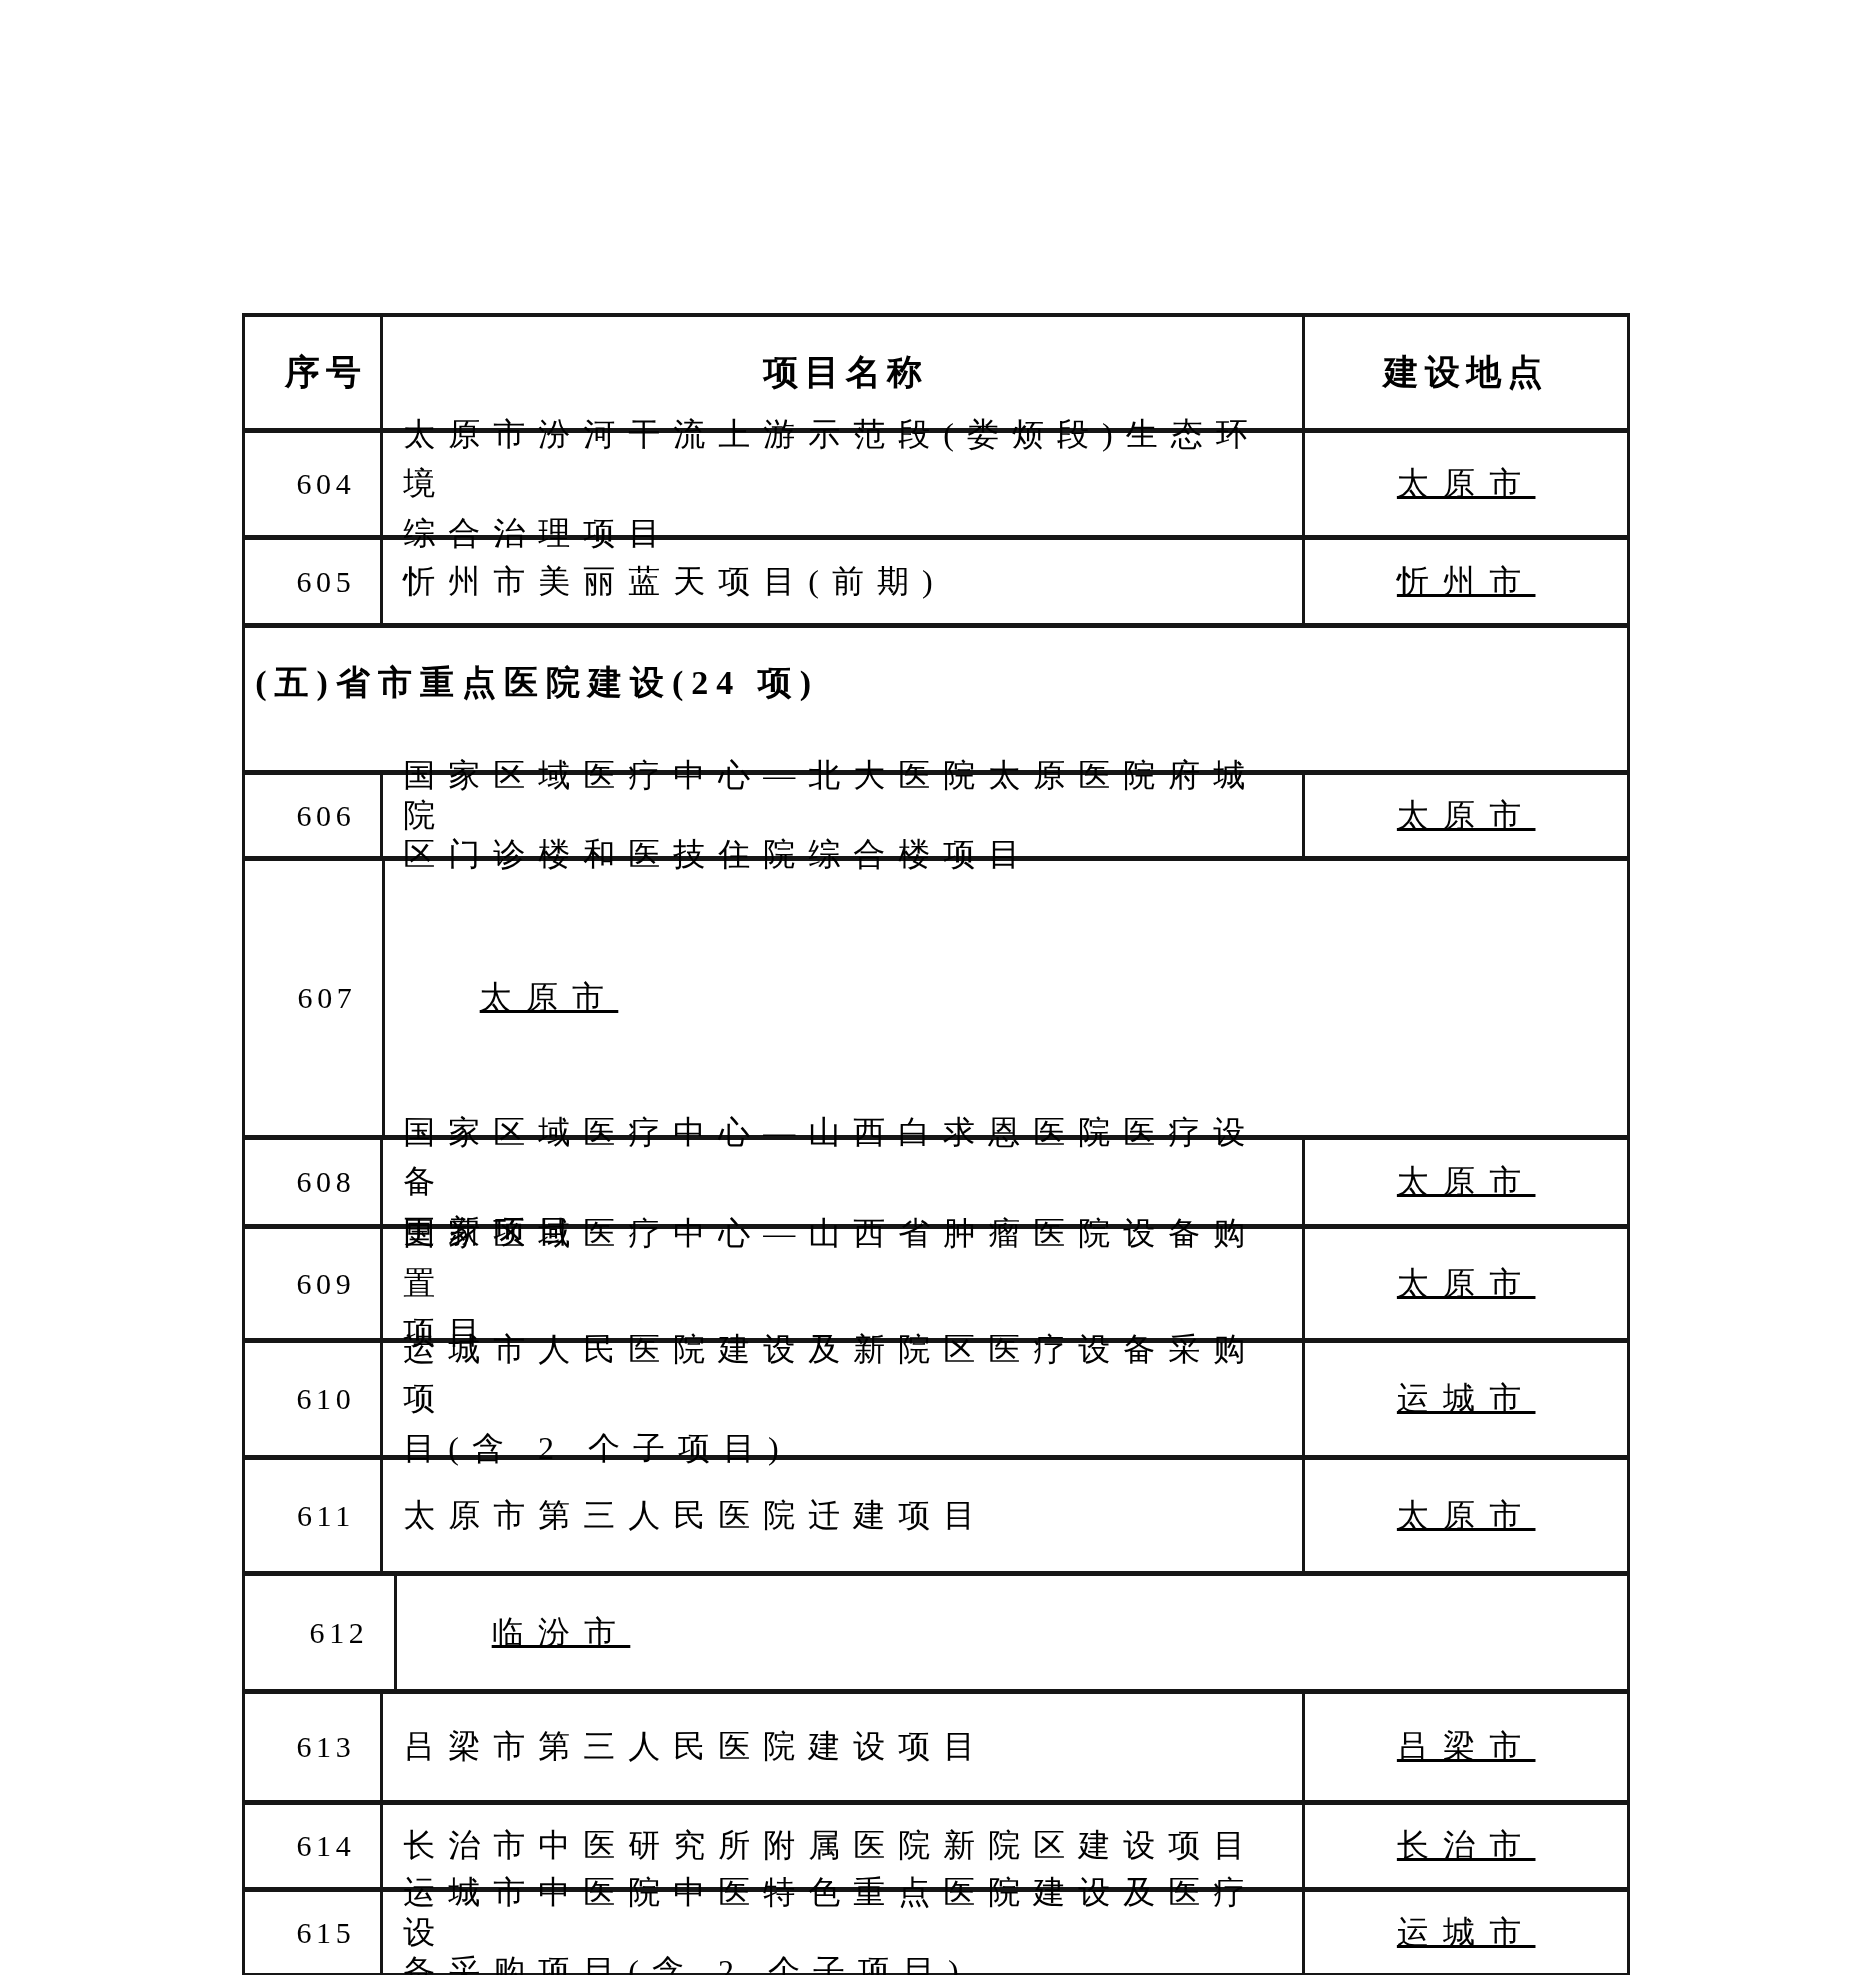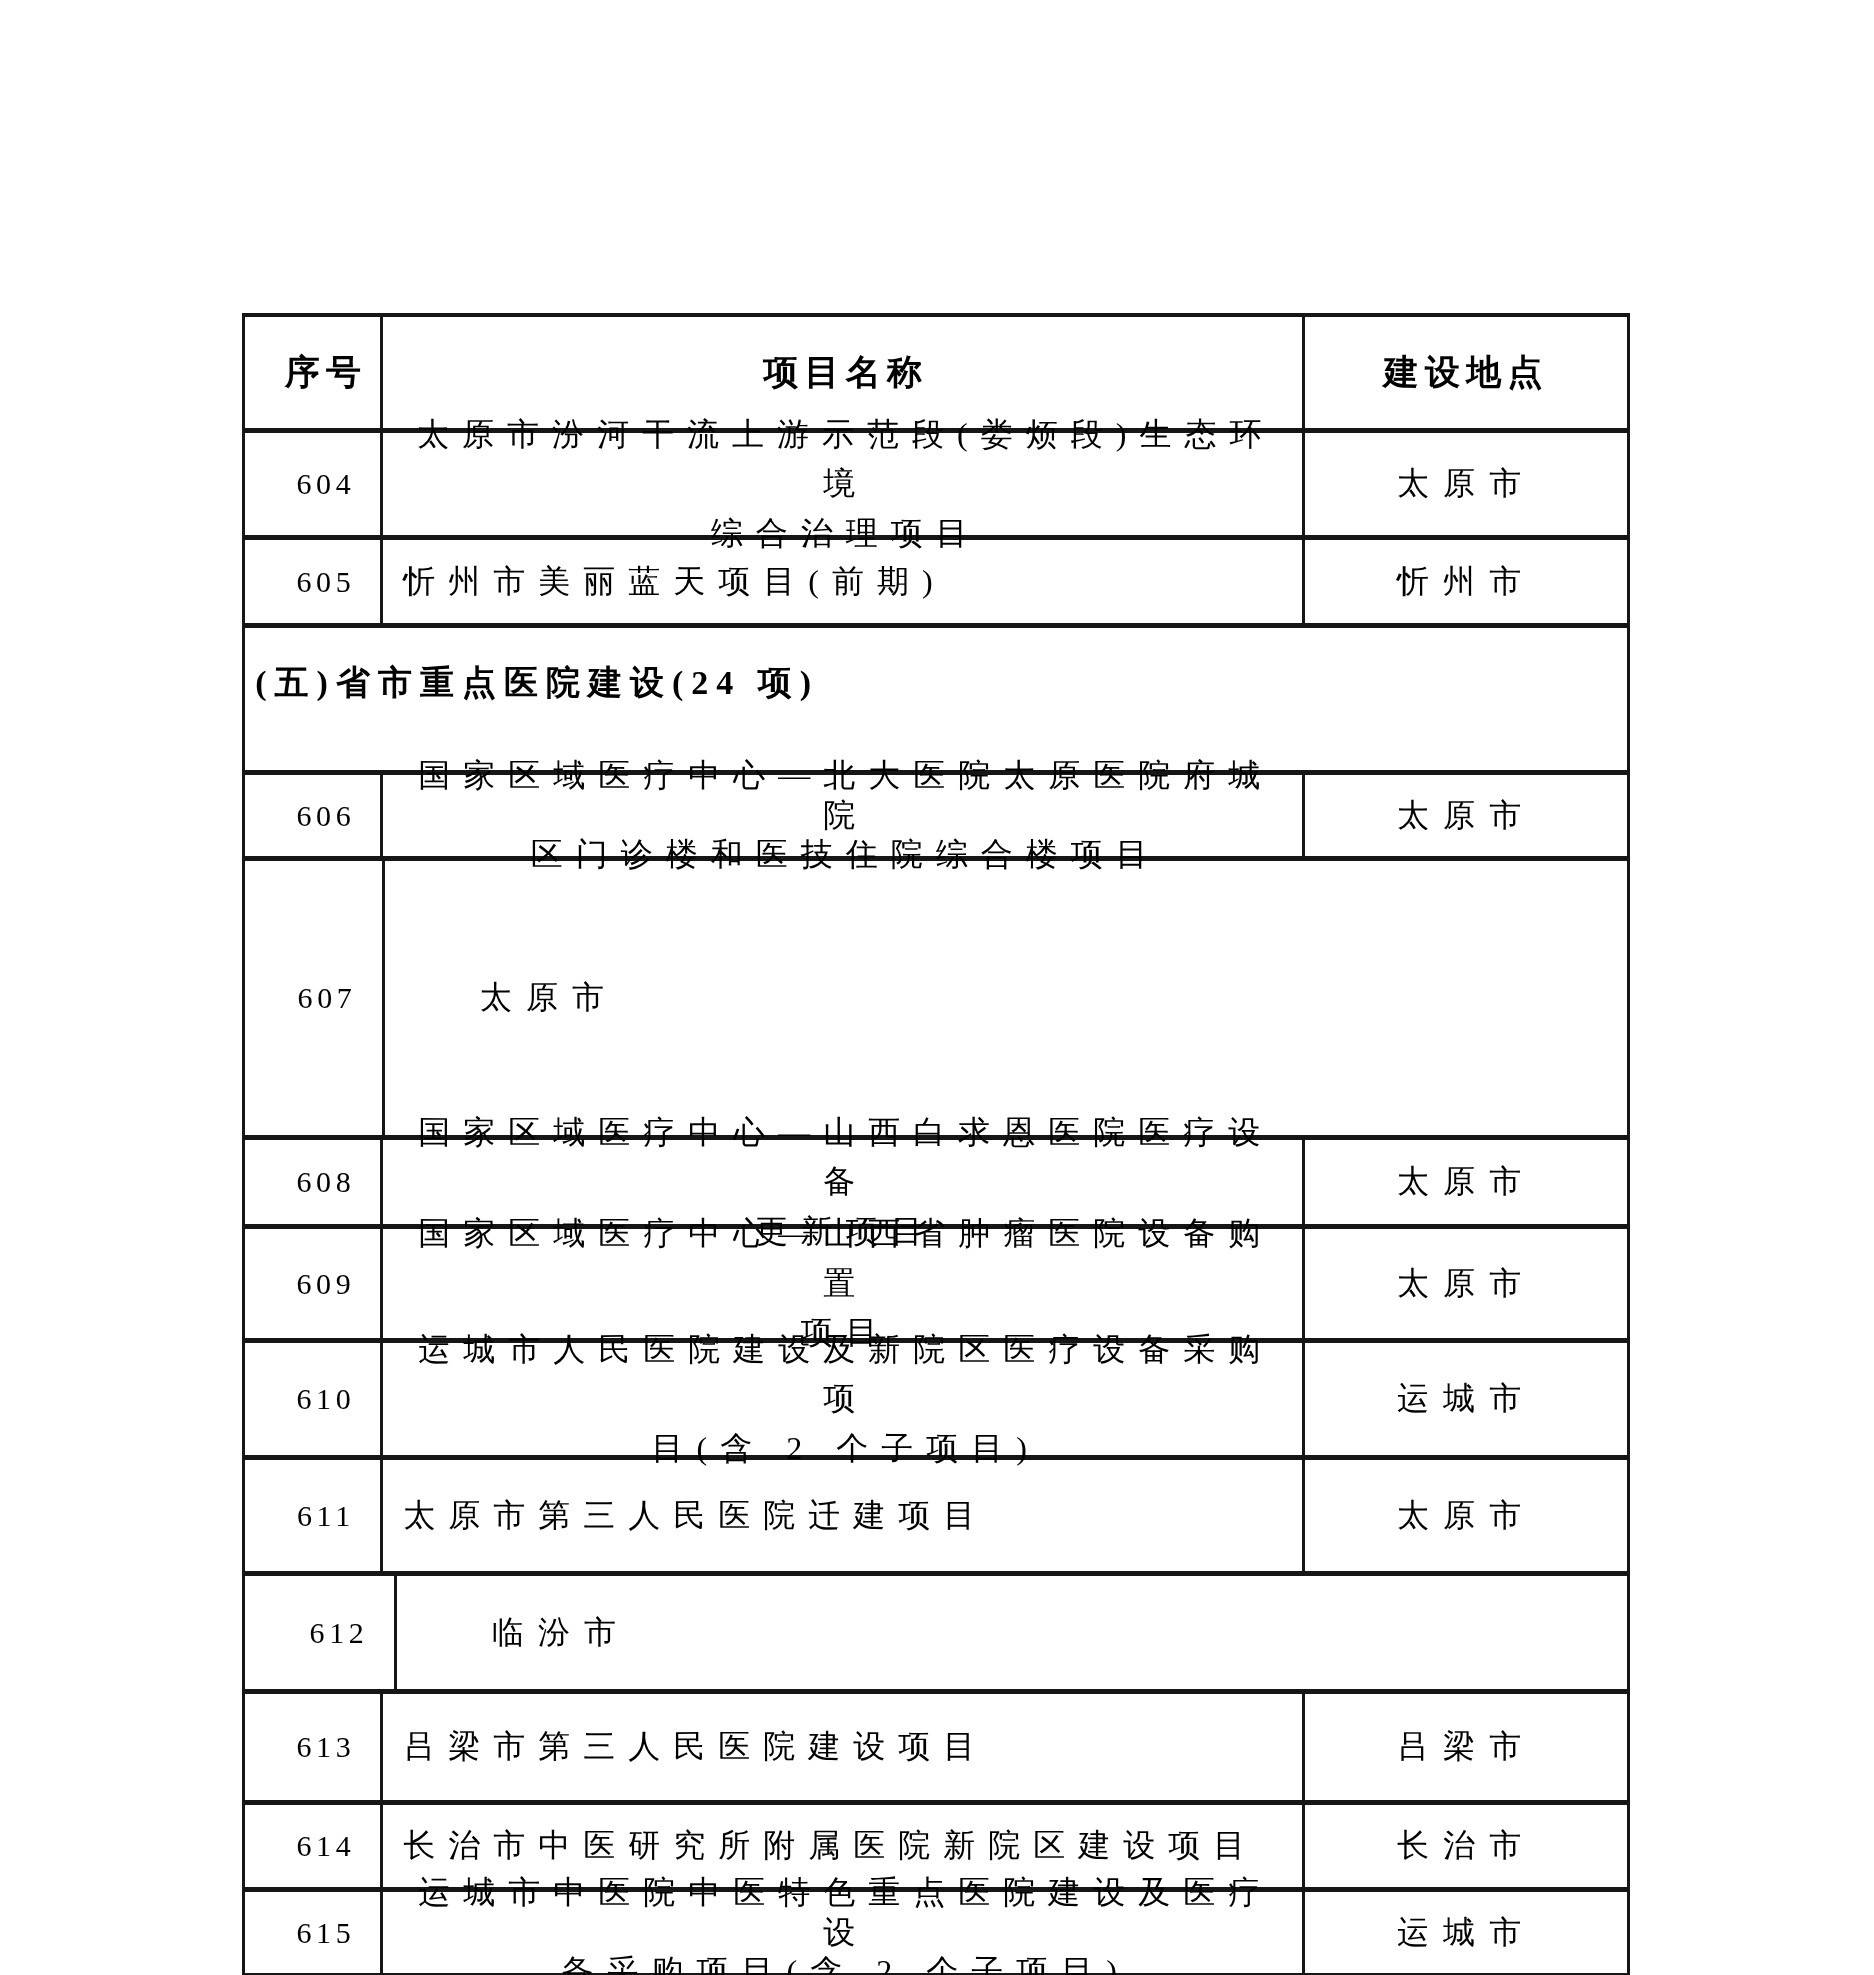--- a/index.html
+++ b/index.html
@@ -36,23 +36,23 @@
   .c-name{width:940px;border-right:3.2px solid #161616;padding:0 14.2px 0 20.5px;}
   .c-city{width:328px;justify-content:center;}
   .c-section{width:100%;padding-left:10.3px;}
 
   .no-text{font-size:30px;letter-spacing:4.7px;}
   .name-text{
     font-size:32px;
     letter-spacing:13px;
     line-height:1.55;
     white-space:pre-line;
-    text-align:center;
-  }
-  .city-text{font-size:32px;letter-spacing:14.2px;text-indent:0;}
+    text-align:left;
+  }
+  .city-text{font-size:32px;letter-spacing:14.2px;text-indent:0;text-decoration:underline;}
   .lh-tight .name-text{line-height:1.24;}
   .lh-loose .name-text{line-height:2.0;}
 
   .r-header .cell{justify-content:center;}
   .header-text{
     font-family:"Liberation Sans","DejaVu Sans",sans-serif;
     font-weight:bold;
     font-size:35px;
     letter-spacing:6.3px;
   }

